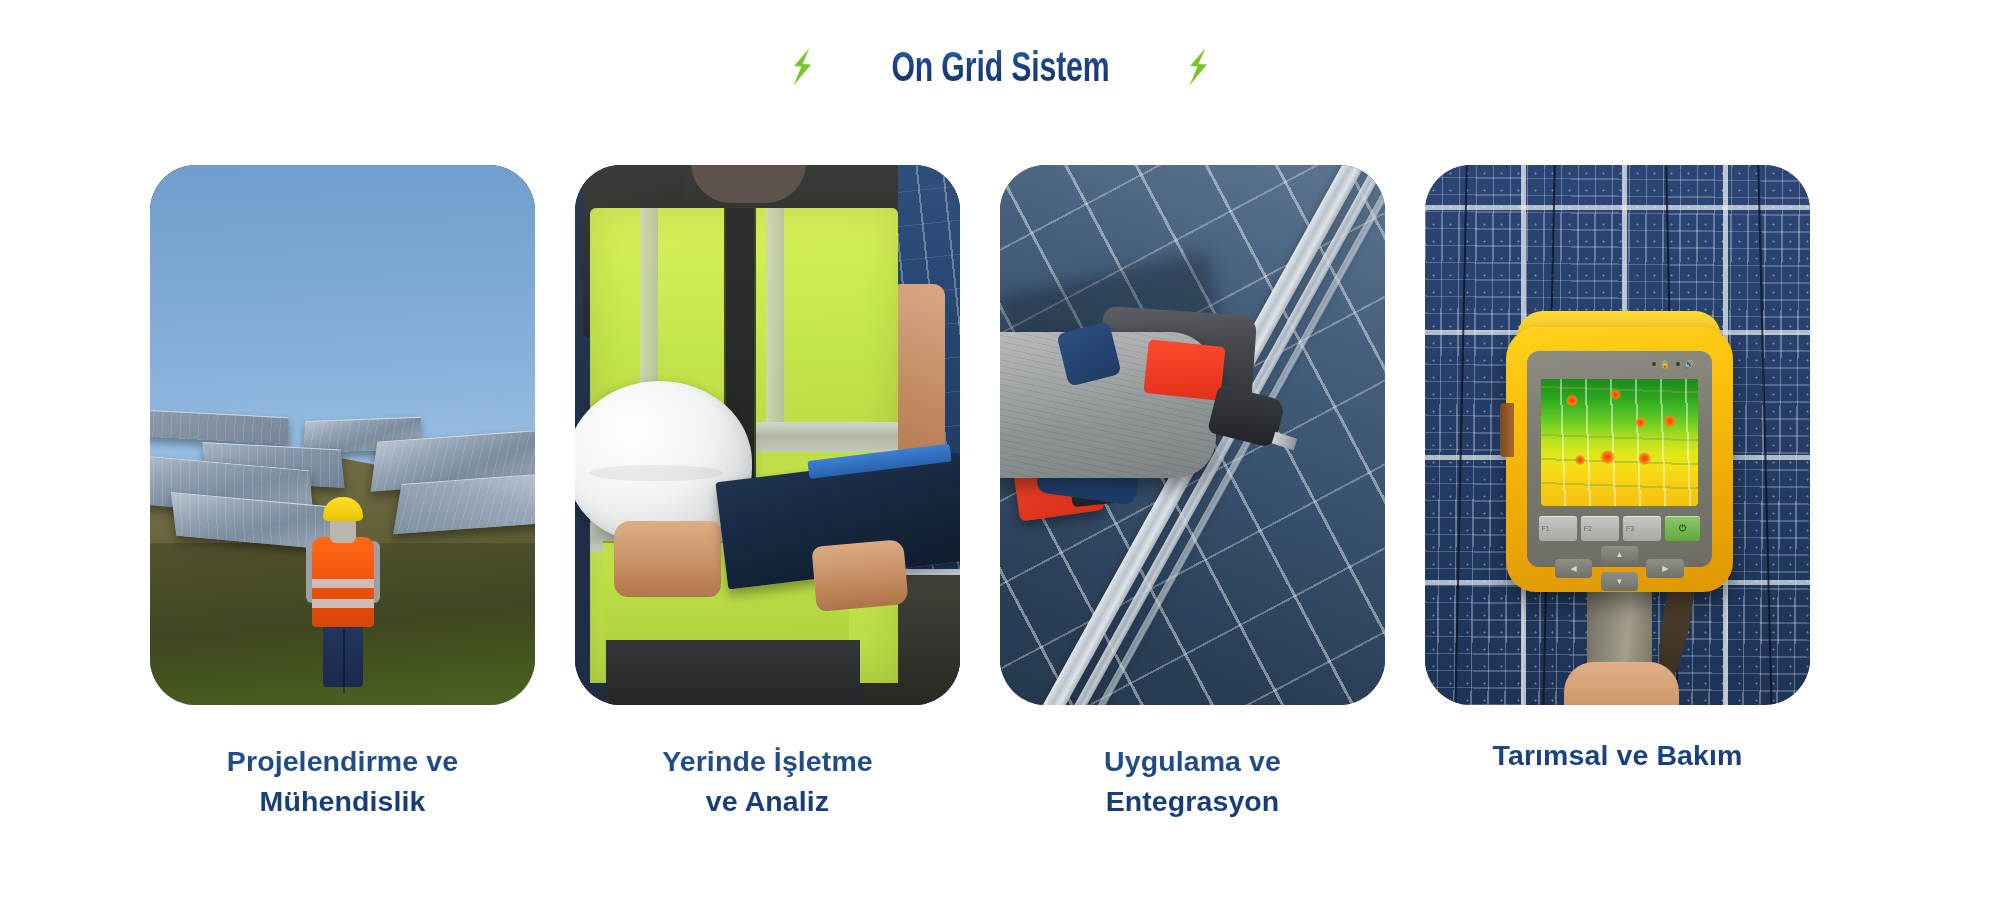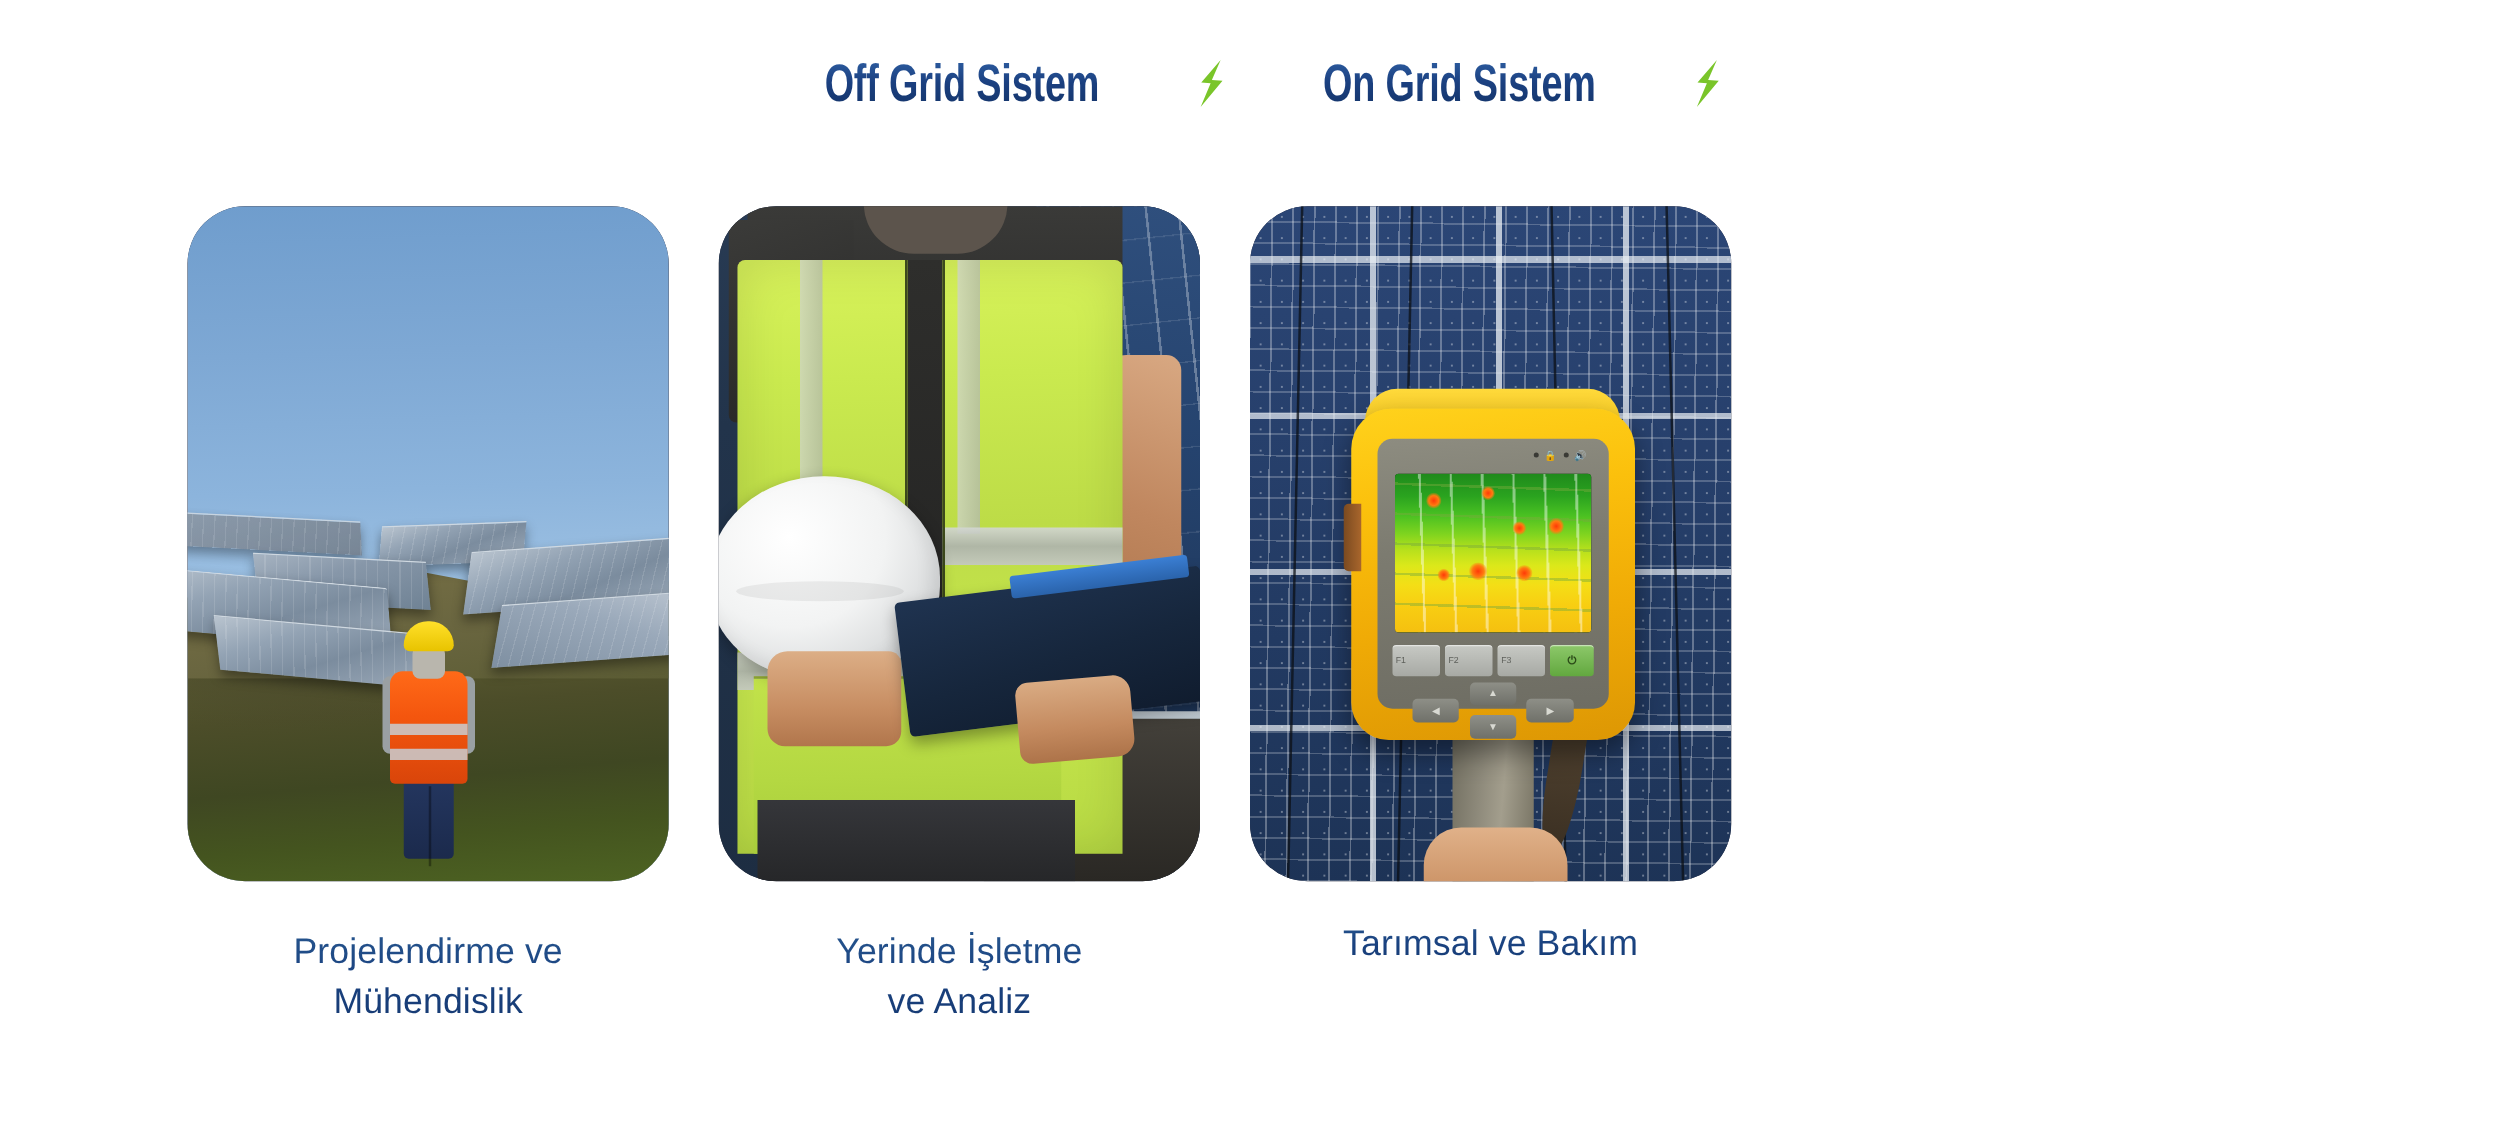--- a/index.html
+++ b/index.html
@@ -60,21 +60,21 @@
     border-radius:46px;
     overflow:hidden;
     position:relative;
     background:#223;
   }
   .caption{
     margin-top:36px;
     width:100%;
     text-align:center;
     font-size:28.5px;
-    font-weight:400;
+    font-weight:700;
     line-height:1.42;
     letter-spacing:0.1px;
     background:linear-gradient(180deg,#27578f 0%,#1a4280 50%,#163a72 100%);
     -webkit-background-clip:text;
     background-clip:text;
     color:transparent;
     -webkit-text-fill-color:transparent;
     white-space:pre-line;
   }
   .caption.single{ margin-top:30px; }
@@ -508,23 +508,20 @@
     position:absolute; left:19.5%; top:44%; width:3.5%; height:10%;
     background:linear-gradient(90deg,#7a4a20,#a9662c);
     border-radius:4px 0 0 4px;
   }
 </style>
 </head>
 <body>
 
 <div class="heading-bar">
 
-  <div class="hw-wrap">
-    <span class="heading-word">Off Grid Sistem</span>
-  </div>
 
   <span class="bolt-sep">
     <svg width="26" height="40" viewBox="0 0 26 40" aria-hidden="true">
       <path d="M20.5 1 L5 19 L12.5 19.5 L4.5 38.5 L22 17.5 L13.5 17 Z" fill="#7ac52a"></path>
     </svg>
   </span>
 
   <div class="hw-wrap">
     <span class="heading-word">On Grid Sistem</span>
   </div>
@@ -601,20 +598,43 @@
       <div class="c2-pants"></div>
       <div class="c2-hat"></div>
       <div class="c2-handL"></div>
       <div class="c2-clip"></div>
       <div class="c2-handR"></div>
     </div>
     <div class="caption">Yerinde İşletme
 ve Analiz</div>
   </div>
 
+  <div class="card-col">
+    <div class="photo">
+      <div class="c3-bg"></div>
+      <div class="c3-seam a"></div>
+      <div class="c3-seam b"></div>
+      <div class="c3-seam c"></div>
+      <div class="c3-shadow"></div>
+      <div class="c3-batt"></div>
+      <div class="c3-batt-dk"></div>
+      <div class="c3-cuffblue2"></div>
+      <div class="c3-wrist"></div>
+      <div class="c3-drillbody"></div>
+      <div class="c3-glove">
+        <div class="c3-glove-tex"></div>
+      </div>
+      <div class="c3-cuffblue"></div>
+      <div class="c3-drillred"></div>
+      <div class="c3-drillnose"></div>
+      <div class="c3-bit"></div>
+    </div>
+    <div class="caption">Uygulama ve
+Entegrasyon</div>
+  </div>
 
   <div class="card-col">
     <div class="photo">
       <div class="c4-bg"></div>
       <div class="c4-dots"></div>
       <div class="c4-bigrid"></div>
       <div class="c4-wire w1"></div>
       <div class="c4-wire w2"></div>
       <div class="c4-wire w3"></div>
       <div class="c4-wire w4"></div>

